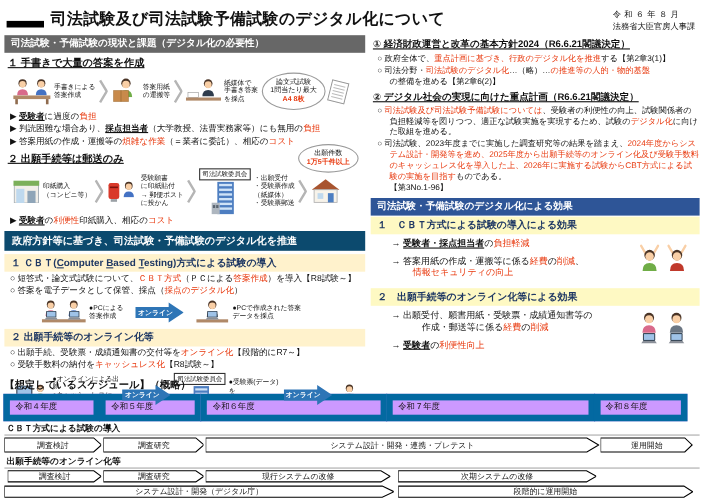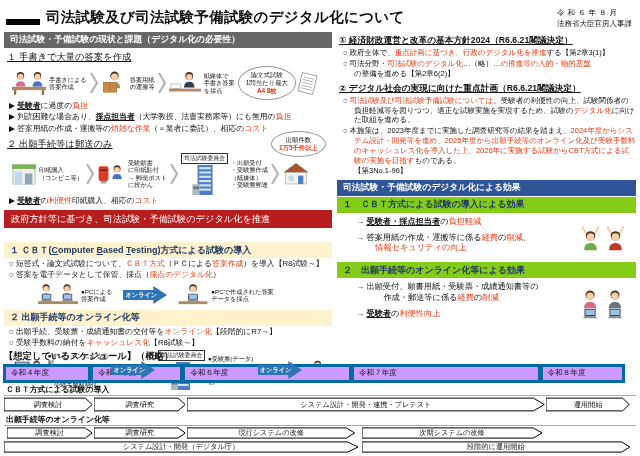--- a/index.html
+++ b/index.html
@@ -17,53 +17,53 @@
   .main{display:flex;gap:5px;flex:1;min-height:0}
   .col-left{width:328px;flex:none;display:flex;flex-direction:column}
   .col-right{flex:1;min-width:0;display:flex;flex-direction:column}
 
   .panel-hdr{color:#fff;font-weight:bold;font-size:8.8px;padding:2px 6px;flex:none}
   .gray-dark{background:#676767}
   .gray-light{background:#949494}
   .navy{background:#2E5597;margin-top:3px}
 
   .issue{position:relative}
-  .issue-title{font-size:9.3px;font-weight:normal;text-decoration:underline;margin:3px 0 1px 3px;white-space:nowrap}
+  .issue-title{font-size:9.3px;font-weight:bold;text-decoration:underline;margin:3px 0 1px 3px;white-space:nowrap}
   .illus-row{display:flex;align-items:center;gap:3px;padding:1px 2px 1px 8px}
   .cap{font-size:6.2px;line-height:1.2;white-space:pre-line}
   .bubble{border:1.2px solid #9a9a9a;border-radius:50%;font-size:6.4px;line-height:1.25;text-align:center;padding:4px 7px;white-space:pre-line;background:#fff;flex:none}
   .bubble-abs{position:absolute;top:-4px;right:6px;z-index:2}
   .blt{font-size:7.8px;line-height:1.32;padding-left:11px;text-indent:-11px;margin:0 0 1px 5px;white-space:pre-line}
   .r{color:#E8380D}
   .rb{color:#E8380D;font-weight:bold}
   .u{text-decoration:underline}
   .ub{font-weight:bold;text-decoration:underline}
 
-  .banner{background:#b91c1c;color:#fff;font-weight:normal;font-size:9.2px;padding:2.5px 7px;margin:3px 0 13px;white-space:nowrap}
+  .banner{background:#0c4a6e;color:#fff;font-weight:bold;font-size:9.2px;padding:2.5px 7px;margin:3px 0 2px;white-space:nowrap}
   .sub-hdr{font-weight:bold;font-size:9px;padding:1.5px 6px;margin:1px 0;white-space:nowrap}
   .yellow{background:#FFF2CC;color:#1F3864}
-  .blue{background:#84cc16;color:#1F3864}
+  .blue{background:#fef9c3;color:#1F3864}
 
   .bluearr{position:relative;width:44px;height:20px;flex:none}
   .bluearr svg{position:absolute;inset:0;width:100%;height:100%}
   .bluearr span{position:absolute;inset:0;display:flex;align-items:center;justify-content:center;color:#fff;font-size:6.2px;font-weight:bold;padding-right:8px}
 
   .bldg-grp{display:flex;flex-direction:column;align-items:center;flex:none}
   .bldg-label{font-size:5.8px;border:1px solid #333;background:#fff;padding:0 2px;white-space:nowrap;margin-bottom:1px}
 
   .policy-title{font-size:8.7px;font-weight:bold;text-decoration:underline;margin:3px 2px 1px;white-space:nowrap}
   .pblt{font-size:7.5px;line-height:1.32;padding-left:11px;text-indent:-11px;margin:0 0 1px 6px;white-space:pre-line}
 
-  .fx-row{display:flex;align-items:center;justify-content:space-between;padding:3px 10px 2px 14px}
+  .fx-row{display:flex;align-items:flex-start;justify-content:space-between;padding:3px 10px 2px 14px}
   .fx-items .blt{font-size:8.2px;margin-bottom:5px}
 
   .sched{flex:none;margin-top:2px}
   .sched-title{font-size:9.3px;font-weight:bold;margin-bottom:1px}
   .yr-row{display:flex;width:99%}
-  .yr-cell{background:#CC99FF;font-size:7.6px;padding:1.5px 5px;border:3px solid #0369a1;margin-left:-1px;white-space:nowrap}
+  .yr-cell{background:#CC99FF;font-size:7.6px;padding:1.5px 5px;border:6px solid #0369a1;margin-left:-1px;white-space:nowrap}
   .sched-label{font-size:7.9px;font-weight:bold;border-bottom:1.5px solid #aaa;padding:0 2px;margin-top:1px;white-space:nowrap}
   .arr-row{position:relative;height:14px;margin:1.5px 0;width:99%}
   .sarr{position:absolute;top:0;height:100%}
   .sarr svg{position:absolute;inset:0;width:100%;height:100%}
   .sarr span{position:absolute;inset:0;display:flex;align-items:center;justify-content:center;font-size:7.2px;white-space:nowrap}
   .chev{flex:none}
 </style>
 </head>
 <body>
 
@@ -317,21 +317,21 @@
 
       <div>
         <div class="policy-title">① 経済財政運営と改革の基本方針2024（R6.6.21閣議決定）</div>
         <div class="pblt"><span>○ 政府全体で、</span><span class="r">重点計画に基づき、行政のデジタル化を推進</span><span>する【第2章3(1)】</span></div>
         <div class="pblt"><span>○ 司法分野・</span><span class="r">司法試験のデジタル化</span><span>…（略）…</span><span class="r">の推進等の人的・物的基盤</span><span>
 の整備を進める【第2章6(2)】</span></div>
       </div>
       <div>
         <div class="policy-title">② デジタル社会の実現に向けた重点計画（R6.6.21閣議決定）</div>
         <div class="pblt"><span>○ </span><span class="r">司法試験及び司法試験予備試験については</span><span>、受験者の利便性の向上、試験関係者の負担軽減等を図りつつ、適正な試験実施を実現するため、試験の</span><span class="r">デジタル化</span><span>に向けた取組を進める。</span></div>
-        <div class="pblt"><span>○ 本施策は、2023年度までに実施した調査研究等の結果を踏まえ、</span><span class="r">2024年度からシステム設計・開発等を進め、2025年度から出願手続等のオンライン化及び受験手数料のキャッシュレス化を導入した上、2026年に実施する試験からCBT方式による試験の実施を目指す</span><span>ものである。
+        <div class="pblt"><span>○ 司法試験、2023年度までに実施した調査研究等の結果を踏まえ、</span><span class="r">2024年度からシステム設計・開発等を進め、2025年度から出願手続等のオンライン化及び受験手数料のキャッシュレス化を導入した上、2026年に実施する試験からCBT方式による試験の実施を目指す</span><span>ものである。
 【第3No.1-96】</span></div>
       </div>
 
       <div class="panel-hdr navy">司法試験・予備試験のデジタル化による効果</div>
 
       <div class="sub-hdr blue">１　ＣＢＴ方式による試験の導入による効果</div>
       <div class="fx-row">
         <div class="fx-items">
           <div class="blt"><span>→ </span><span class="ub">受験者・採点担当者</span><span>の</span><span class="r">負担軽減</span></div>
           <div class="blt"><span>→ 答案用紙の作成・運搬等に係る</span><span class="r">経費</span><span>の</span><span class="r">削減</span><span>、

